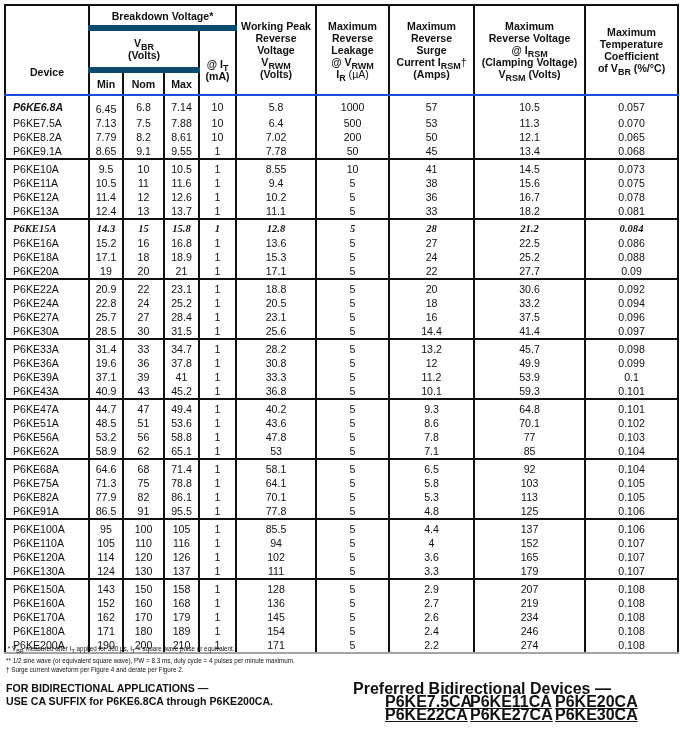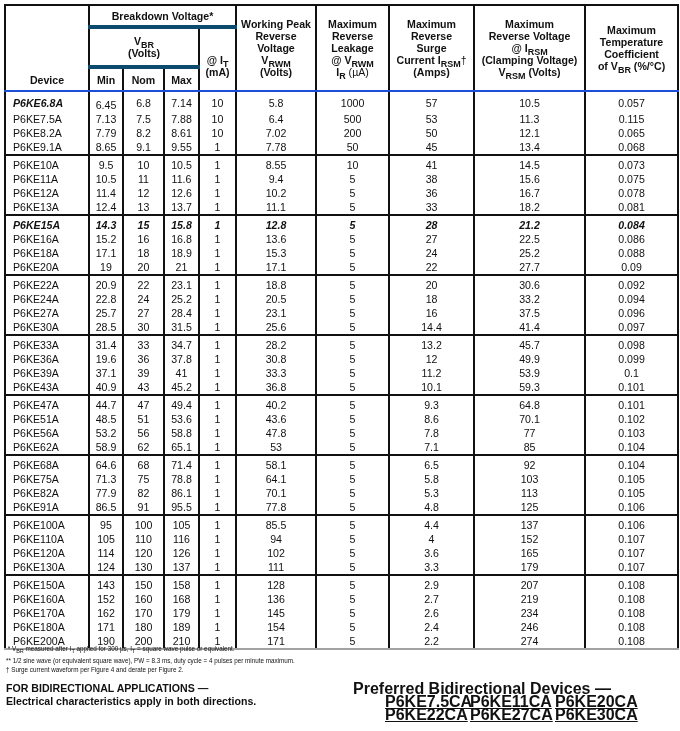--- a/index.html
+++ b/index.html
@@ -4,26 +4,26 @@
 <style>
   html, body { margin: 0; padding: 0; background: #ffffff; }
   body { width: 680px; height: 731px; position: relative; overflow: hidden;
          font-family: "Liberation Sans", sans-serif; color: #111; }
   table.spec { position: absolute; left: 4px; top: 4px; width: 673px;
                border-collapse: collapse; table-layout: fixed; font-size: 10.6px; }
   table.spec th, table.spec td { border-left: 2px solid #111; border-right: 2px solid #111; padding: 0; }
   table.spec th { font-weight: bold; text-align: center; vertical-align: middle; line-height: 12px; font-size: 10.6px; }
   table.spec thead tr.h1 th { border-top: 2px solid #111; }
   .hb { border-bottom: 2px solid #1d4ed8; }
-  .hbt { border-bottom: 4px solid #0c4a6e; border-radius: 7px; }
+  .hbt { border-bottom: 6px solid #0c4a6e; border-radius: 7px; }
   table.spec td { text-align: center; height: 14px; line-height: 14px; white-space: nowrap; }
   table.spec td.dev { text-align: left; padding-left: 7px; margin-left: 16px; }
   tr.gstart td { border-top: 2px solid #111; padding-top: 2px; }
   tr.last td { border-bottom: 2px solid #a3a3a3; }
-  tr.hl td { font-weight: bold; font-style: italic; }
+  tr.hl td { font-weight: bold; font-style: italic; font-family: Liberation Serif, serif; }
   sub.s { font-size: 9px; vertical-align: -3px; line-height: 0; }
   .notes { position: absolute; left: 6px; top: 644px; font-size: 6.3px; line-height: 9px; }
   .bidi { position: absolute; left: 6px; top: 682px; font-size: 10.6px; font-weight: bold; line-height: 13px; }
   .pref { position: absolute; left: 353px; top: 682px; font-size: 16px; font-weight: bold; line-height: 13px; }
   .pref .grid { display: grid; grid-template-columns: 85px 85px 85px; margin-left: 32px; text-decoration: underline; }
 </style>
 </head>
 <body>
 
 <table class="spec">
@@ -34,21 +34,21 @@
       <col style="width:35px">
       <col style="width:37px">
     <col style="width:80px">
       <col style="width:73px">
       <col style="width:85px">
       <col style="width:111px">
       <col style="width:93px">
   </colgroup>
   <thead>
     <tr class="h1">
-      <th rowspan="3" class="hb" style="vertical-align:bottom;padding-bottom:4px">Device</th>
+      <th rowspan="3" class="hb" style="vertical-align:bottom;padding-bottom:16px">Device</th>
       <th colspan="4" class="hbt" style="height:19px">Breakdown Voltage*</th>
       <th rowspan="3" class="hb">
         <div>Working Peak</div>
         <div>Reverse</div>
         <div>Voltage</div>
         <div><span>V</span><sub class="s">RWM</sub></div>
         <div>(Volts)</div>
       </th>
       <th rowspan="3" class="hb">
         <div>Maximum</div>
@@ -110,21 +110,21 @@
       <tr>
         <td class="dev">P6KE7.5A</td>
         <td>7.13</td>
         <td>7.5</td>
         <td>7.88</td>
         <td>10</td>
         <td>6.4</td>
         <td>500</td>
         <td>53</td>
         <td>11.3</td>
-        <td>0.115</td>
+        <td>0.070</td>
       </tr>
       <tr>
         <td class="dev">P6KE8.2A</td>
         <td>7.79</td>
         <td>8.2</td>
         <td>8.61</td>
         <td>10</td>
         <td>7.02</td>
         <td>200</td>
         <td>50</td>
@@ -543,21 +543,21 @@
 </table>
 
 <div class="notes">
   <div>&nbsp;<span>* V</span><sub style="font-size:5.5px">BR</sub><span> measured after I</span><sub style="font-size:5.5px">T</sub><span> applied for 300 µs, I</span><sub style="font-size:5.5px">T</sub><span> = square wave pulse or equivalent.</span></div>
   <div>** 1/2 sine wave (or equivalent square wave), PW = 8.3 ms, duty cycle = 4 pulses per minute maximum.</div>
   <div>† Surge current waveform per Figure 4 and derate per Figure 2.</div>
 </div>
 
 <div class="bidi">
   <div>FOR BIDIRECTIONAL APPLICATIONS —</div>
-  <div>Electrical characteristics apply in both directions.</div>
+  <div>USE CA SUFFIX for P6KE6.8CA through P6KE200CA.</div>
 </div>
 
 <div class="pref">
   <div>Preferred Bidirectional Devices —</div>
   <div class="grid">
     <span>P6KE7.5CA</span>
     <span>P6KE11CA</span>
     <span>P6KE20CA</span>
     <span>P6KE22CA</span>
     <span>P6KE27CA</span>

